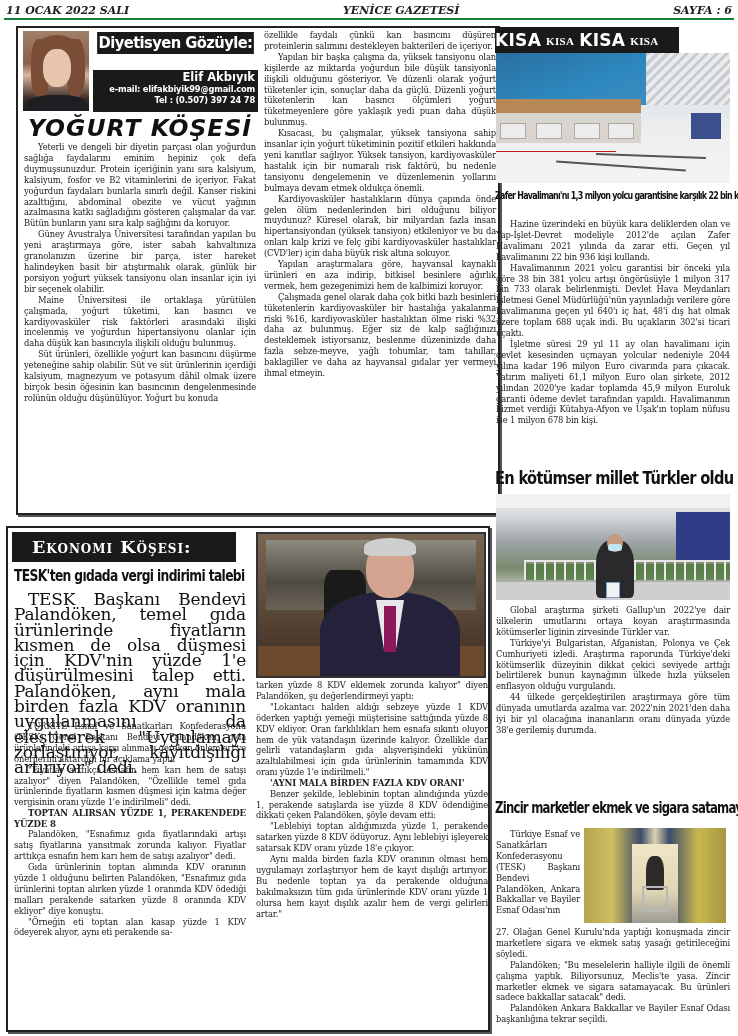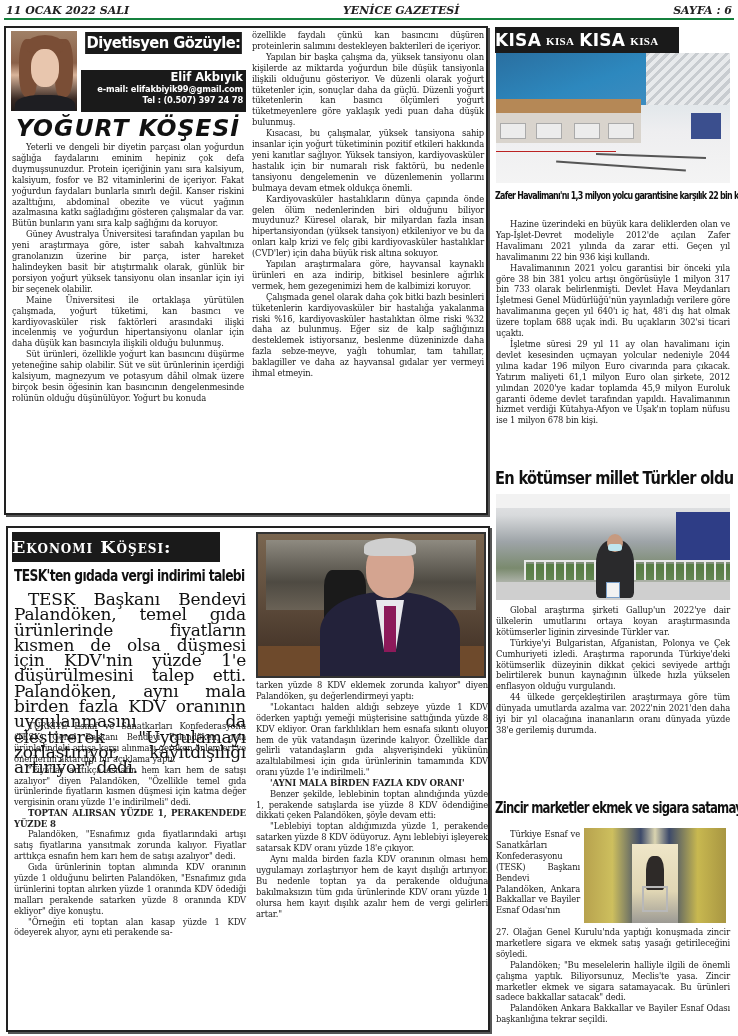--- a/index.html
+++ b/index.html
@@ -11,21 +11,21 @@
     font-family: "DejaVu Serif", serif; font-weight: bold; font-style: italic; font-size: 11px; color: #222; }
   .masthead span { padding: 0 2px; }
 
   .box { position: absolute; border: 2px solid #222; box-shadow: 2px 2px 0 #555; background: #fff; }
   .body-text { font-family: "DejaVu Serif", serif; font-size: 8.4px; line-height: 10.9px;
     text-align: justify; color: #222; letter-spacing: -0.15px; }
   .body-text p { text-indent: 14px; }
   .body-text p.sub { text-indent: 14px; font-weight: bold; font-size: 8.6px; line-height: 10.5px; }
 
   
-  #diet-box { left: 4px; top: 26px; width: 484px; height: 489px; }
+  #diet-box { left: 16px; top: 26px; width: 484px; height: 489px; }
   .portrait { position: absolute; left: 5px; top: 3px; width: 66px; height: 80px;
     background: linear-gradient(180deg,#a08066 0%,#8a6048 40%,#d9b49a 55%,#3a2a24 85%,#1f1a18 100%); overflow: hidden; }
   .portrait .face { position: absolute; left: 20px; top: 18px; width: 28px; height: 38px; border-radius: 45%;
     background: #e8c6ae; }
   .portrait .hair-l { position: absolute; left: 8px; top: 8px; width: 18px; height: 58px; background:#7a4e36; border-radius: 40% 10% 30% 40%; }
   .portrait .hair-r { position: absolute; left: 44px; top: 8px; width: 18px; height: 58px; background:#7a4e36; border-radius: 10% 40% 40% 30%; }
   .portrait .top { position: absolute; left: 16px; top: 4px; width: 36px; height: 18px; background:#7a4e36; border-radius: 50% 50% 20% 20%; }
   .portrait .body { position: absolute; left: 4px; top: 64px; width: 60px; height: 24px; background:#1e1e22; border-radius: 40% 40% 0 0; }
 
   .col-title { position: absolute; left: 75px; top: 4px; width: 165px; height: 22px; background: #1a1a1a;
@@ -83,22 +83,22 @@
   #market-photo { left: 584px; top: 828px; width: 142px; height: 95px;
     background: linear-gradient(90deg,#b7a24e 0%,#cdbf5e 20%,#3d4a6a 40%,#dad4b0 50%,#3d4a6a 60%,#c8b850 80%,#a89642 100%); }
   #market-photo .aisle { position:absolute; left:48px; top:16px; width:46px; height:79px; background: linear-gradient(180deg,#efe6c8 0%,#e0d6b4 60%,#9c9a94 100%); }
   #market-photo .woman { position:absolute; left:62px; top:28px; width:18px; height:34px; background:#2e2a28; border-radius:40% 40% 10% 10%; }
   #market-photo .cart { position:absolute; left:58px; top:58px; width:26px; height:26px; border:2px solid #b8b8b8; }
   #market-intro { position: absolute; left: 496px; top: 829px; width: 84px; }
   #market-col { position: absolute; left: 496px; top: 927px; width: 234px; }
 
   
   #eko-box { left: 6px; top: 526px; width: 484px; height: 506px; }
-  .eko-title { position: absolute; left: 4px; top: 4px; width: 208px; height: 30px; background: #1a1a1a; color: #fff;
-    font-family: "DejaVu Serif", serif; font-weight: bold; font-size: 17.5px; display:flex; align-items:center; padding-left: 0; letter-spacing: 1px; font-variant: small-caps; }
+  .eko-title { position: absolute; left: 4px; top: 4px; width: 224px; height: 30px; background: #1a1a1a; color: #fff;
+    font-family: "DejaVu Serif", serif; font-weight: bold; font-size: 17.5px; display:flex; align-items:center; padding-left: 20px; letter-spacing: 1px; font-variant: small-caps; }
   .eko-headline { position: absolute; left: 6px; top: 39px; width: 232px; font-family: "DejaVu Sans", sans-serif; font-weight: bold;
     font-size: 15px; color:#111; letter-spacing: -0.8px; transform: scaleX(0.82); transform-origin: left; white-space: nowrap; }
   .eko-lead { position: absolute; left: 6px; top: 64px; width: 232px; font-family: "DejaVu Serif", serif; font-size: 17px;
     line-height: 15.3px; text-align: justify; letter-spacing: -0.25px; color:#111; }
   .eko-lead p { text-indent: 14px; }
   #eko-col1 { position: absolute; left: 6px: ; left: 6px; top: 193px; width: 232px; }
   #palandoken-photo { left: 248px; top: 4px; width: 230px; height: 146px; border: 2px solid #333;
     background: linear-gradient(180deg,#7a6650 0%,#5c4a3a 50%,#3a2a20 100%); }
   #palandoken-photo .painting { position:absolute; left:8px; top:6px; width:210px; height:70px; background: linear-gradient(180deg,#8e8a80 0%,#4e4a42 60%,#6a6256 100%); }
   #palandoken-photo .desk { position:absolute; left:0; top:112px; width:230px; height:34px; background:#6e4a2c; }

